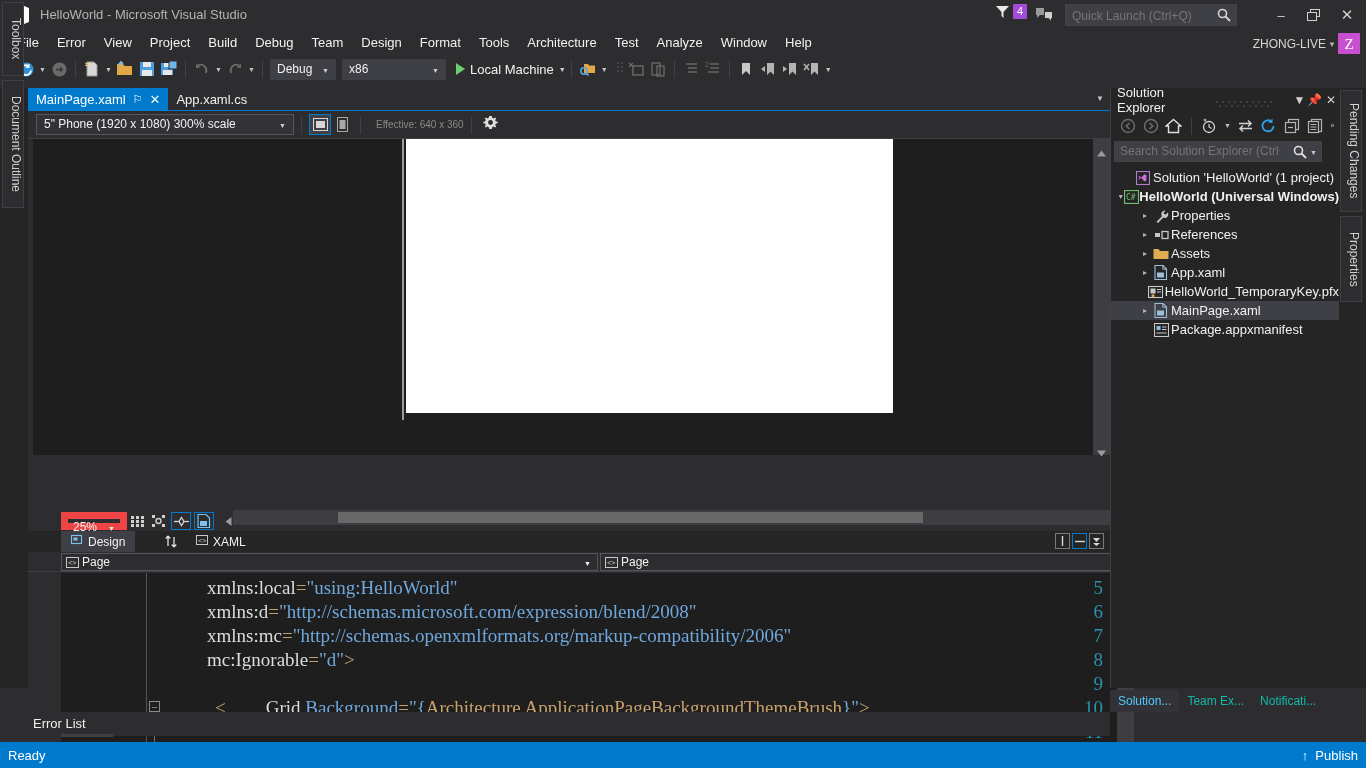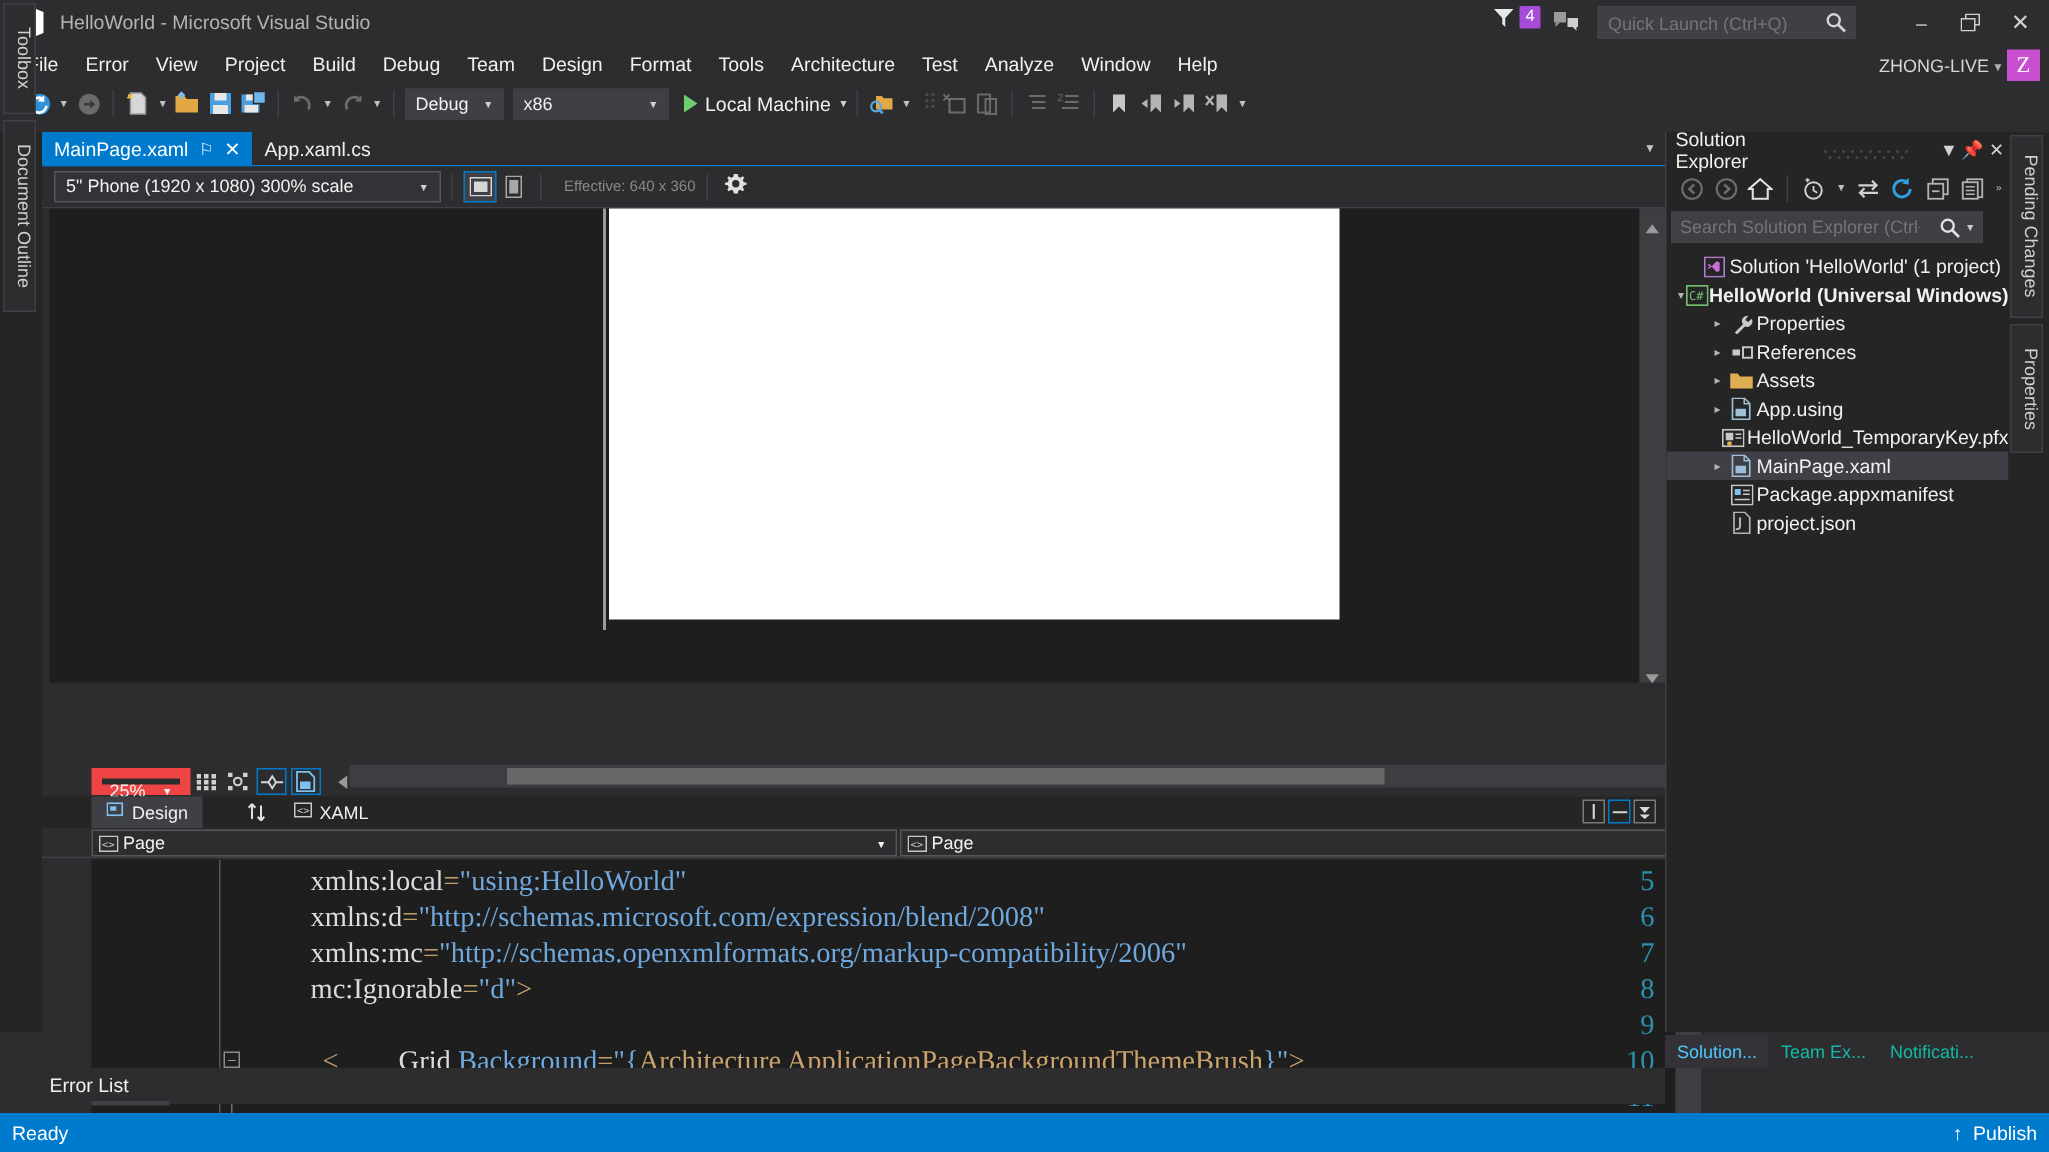--- a/index.html
+++ b/index.html
@@ -831,21 +831,21 @@
         <div class="tnode" style="top: 95px;">
           <span style="width: 28px;"></span>
           <span class="twist">▸</span>
           <span class="ticon">
             <svg width="14" height="15" viewBox="0 0 14 15">
               <path d="M1 0.5 L9 0.5 L12.5 4 L12.5 14.5 L1 14.5 Z" fill="none" stroke="#9dbfd8" stroke-width="1.1"></path>
               <rect x="3" y="7.5" width="7" height="5" fill="#9dbfd8"></rect>
               <path d="M8.8 0.8 L8.8 4.2 L12.2 4.2" fill="none" stroke="#9dbfd8" stroke-width="1"></path>
             </svg>
           </span>
-          <span>App.using</span>
+          <span>App.xaml</span>
         </div>
         <div class="tnode" style="top: 114px;">
           <span style="width: 28px;"></span>
           <span class="twist"></span>
           <span class="ticon">
             <svg width="15" height="14" viewBox="0 0 15 14">
               <rect x="0.5" y="1.5" width="14" height="11" fill="none" stroke="#c8c8c8" stroke-width="1.1"></rect>
               <rect x="2.5" y="3.5" width="5" height="5" fill="#c8c8c8"></rect>
               <g stroke="#c8c8c8" stroke-width="1">
                 <line x1="9" y1="4.5" x2="13" y2="4.5"></line>
@@ -877,31 +877,20 @@
               <rect x="2.5" y="3" width="4" height="4" fill="#7ec0ee"></rect>
               <g stroke="#c8c8c8" stroke-width="1">
                 <line x1="8" y1="4" x2="12.5" y2="4"></line>
                 <line x1="8" y1="6.5" x2="12.5" y2="6.5"></line>
                 <line x1="2.5" y1="10" x2="12.5" y2="10"></line>
               </g>
             </svg>
           </span>
           <span>Package.appxmanifest</span>
         </div>
-        <div class="tnode" style="top: 171px;">
-          <span style="width: 28px;"></span>
-          <span class="twist"></span>
-          <span class="ticon">
-            <svg width="14" height="15" viewBox="0 0 14 15">
-              <path d="M2 0.5 L9 0.5 L12.5 4 L12.5 14.5 L2 14.5 Z" fill="none" stroke="#b4b4b4" stroke-width="1.1"></path>
-              <path d="M6 4 L6 10 A1.8 1.8 0 0 1 3.2 11.5" fill="none" stroke="#b4b4b4" stroke-width="1.4"></path>
-            </svg>
-          </span>
-          <span>project.json</span>
-        </div>
       </div>
 
     <div class="se-hscroll"></div>
     <div class="se-hthumb"></div>
     <div style="position:absolute; left:5px; top:675px; width:11px; height:11px;">
       <svg width="9" height="11" viewBox="0 0 9 11">
           <path d="M7 1 L2 5.5 L7 10 Z" fill="#c0c0c0"></path>
         </svg>
     </div>
     <div style="position:absolute; left:212px; top:675px; width:11px; height:11px;">

